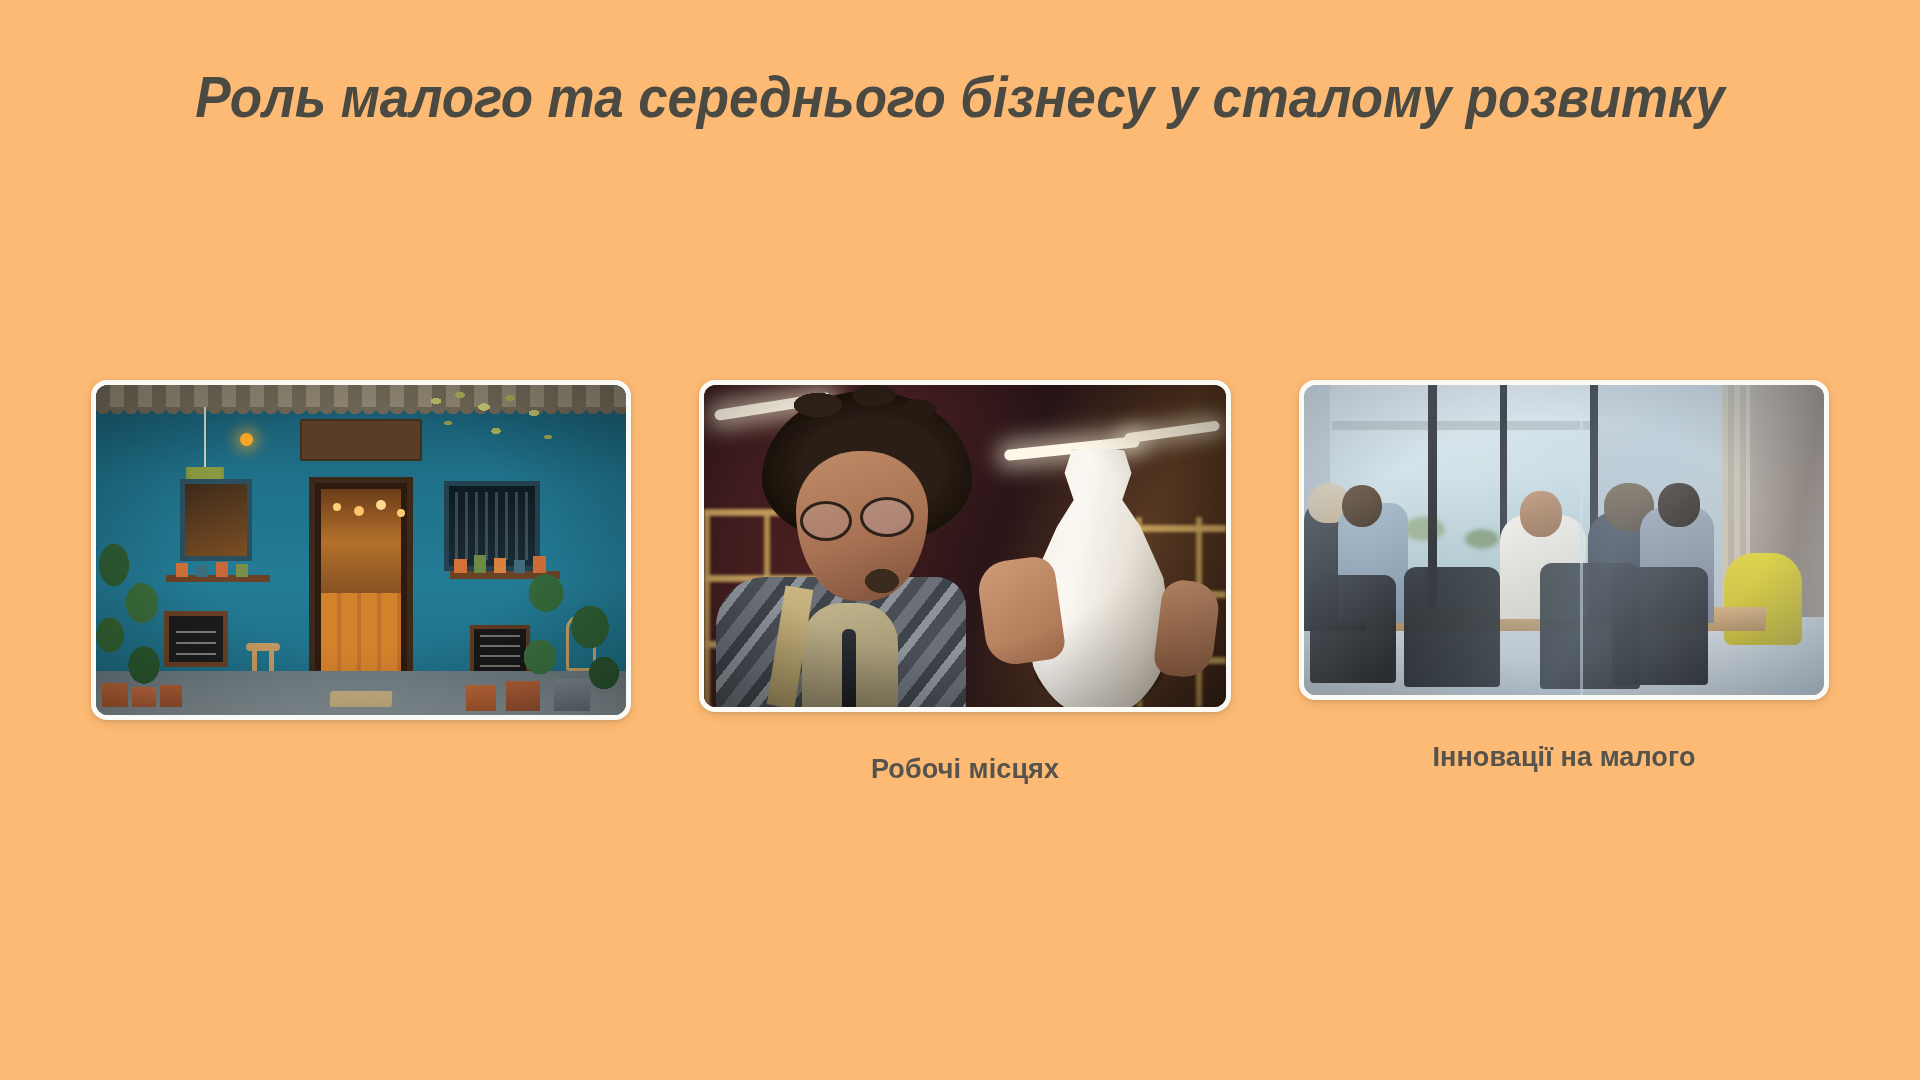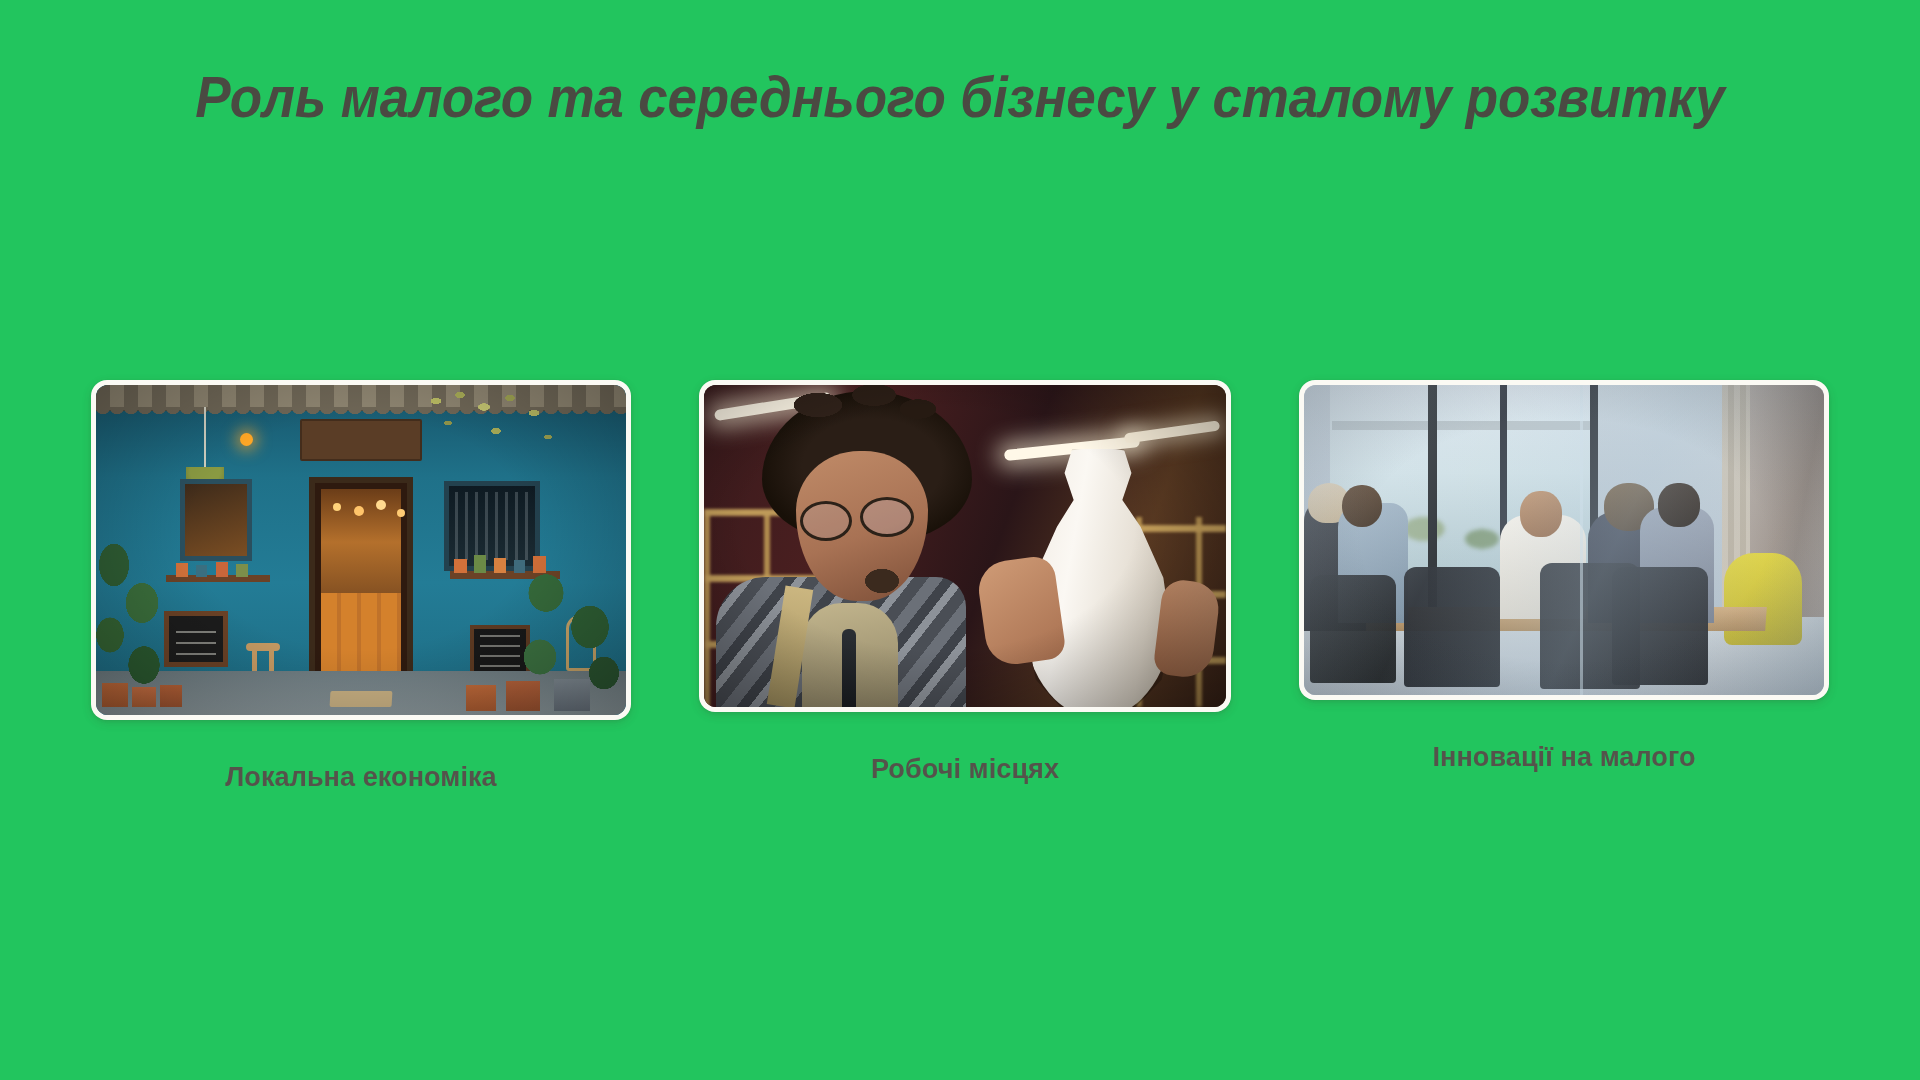--- a/index.html
+++ b/index.html
@@ -11,21 +11,21 @@
 
   body {
     background:#F2F0E4;
     font-family:"Liberation Sans", sans-serif;
     position:relative;
   }
 
   .slide {
     position:absolute;
     inset:0;
-    background:#22c55e;
+    background:#fdba74;
   }
 
   
   .title {
     position:absolute;
     top:64px;
     left:0; right:0;
     text-align:center;
     font-family:"Liberation Sans", sans-serif;
     font-weight:700;
@@ -354,21 +354,20 @@
           <div class="chair"></div>
           <div class="floor"></div>
           <div class="mat"></div>
           <div class="plantsL"></div>
           <div class="plantsR"></div>
           <div class="potrow"></div>
           <div class="potrow2"></div>
           <div class="grade"></div>
         </div>
       </div>
-      <div class="caption">Локальна економіка</div>
     </div>
 
     <div class="card card-2">
       <div class="photo-frame">
         <div class="photo ph-potter">
           <div class="bgwall"></div>
           <div class="shelfL"></div>
           <div class="shelfR"></div>
           <div class="tube1"></div>
           <div class="tube2"></div>

